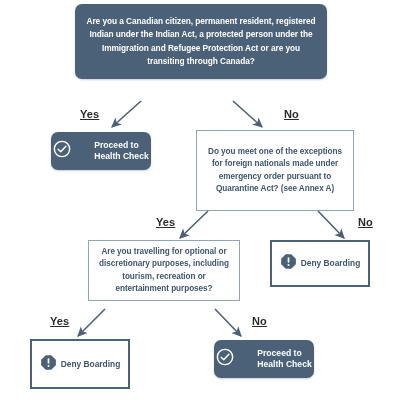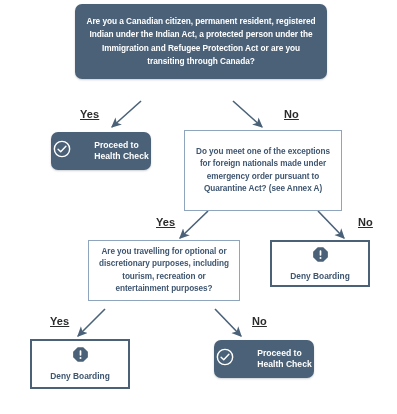--- a/index.html
+++ b/index.html
@@ -59,21 +59,21 @@
   
   .action-row {
     display: flex;
     flex-direction: row;
     align-items: center;
     justify-content: center;
     gap: 23px;
   }
   .action-col {
     display: flex;
-    flex-direction: column;
+    flex-direction: row;
     align-items: center;
     justify-content: center;
     gap: 4px;
   }
   .action-label {
     font-size: 8.6px;
     font-weight: bold;
     line-height: 11px;
     white-space: pre-line;
     text-align: left;
@@ -145,21 +145,21 @@
         <svg width="18" height="18" viewBox="0 0 24 24">
           <circle cx="12" cy="12" r="10.2" fill="none" stroke="#ffffff" stroke-width="1.9"></circle>
           <path d="M6.8 12.4 L10.3 15.8 L17.2 8.3" fill="none" stroke="#ffffff" stroke-width="1.9" stroke-linecap="round" stroke-linejoin="round"></path>
         </svg>
       </span>
       <span class="action-label">Proceed to
 Health Check</span>
     </div>
   </div>
 
-  <div id="q2" class="node outlined" style="left:184px; top:130px; width:158px; height:81px;">
+  <div id="q2" class="node outlined" style="left:196px; top:130px; width:158px; height:81px;">
     <div class="q-text">Do you meet one of the exceptions for foreign nationals made under emergency order pursuant to Quarantine Act? (see Annex A)</div>
   </div>
 
   <div class="edge-label" style="left:156px; top:216px;">Yes</div>
 
   <div class="edge-label" style="left:358px; top:216px;">No</div>
 
   <div class="node outlined strong" style="left:270px; top:240px; width:100px; height:47px;">
     <div class="action-col">
       <span class="icon">

